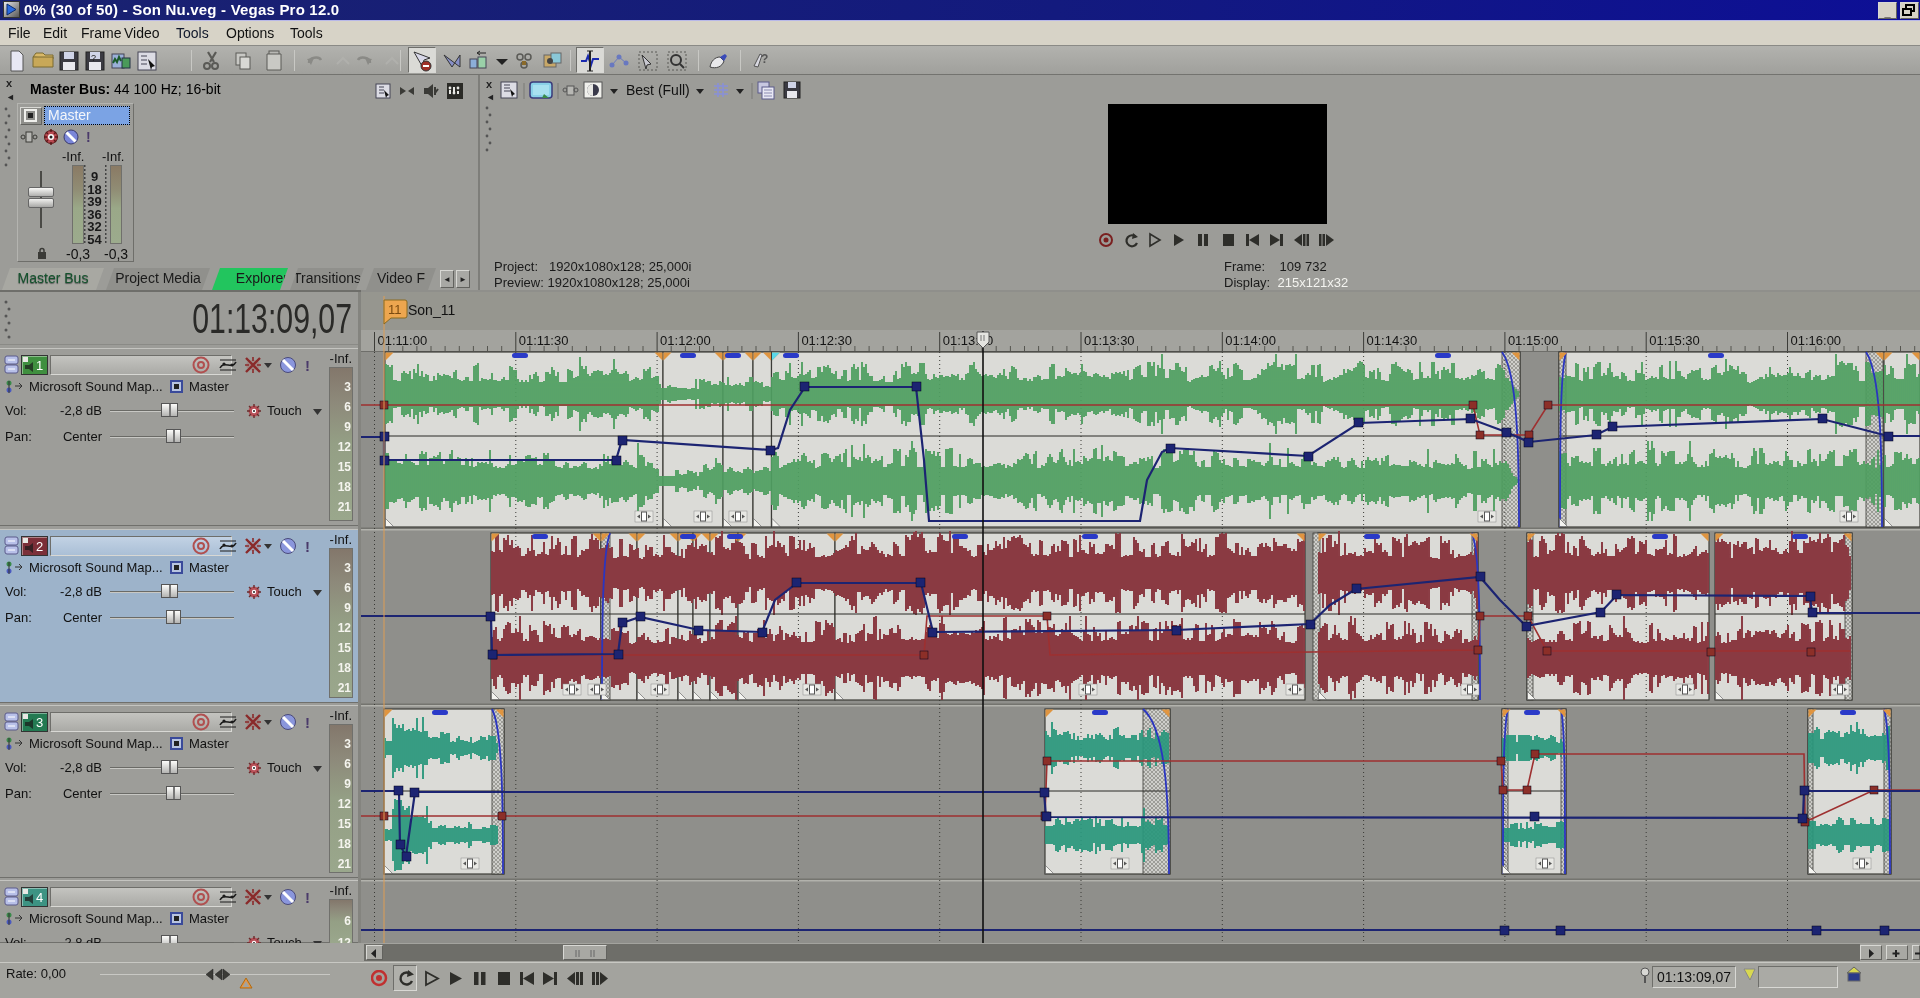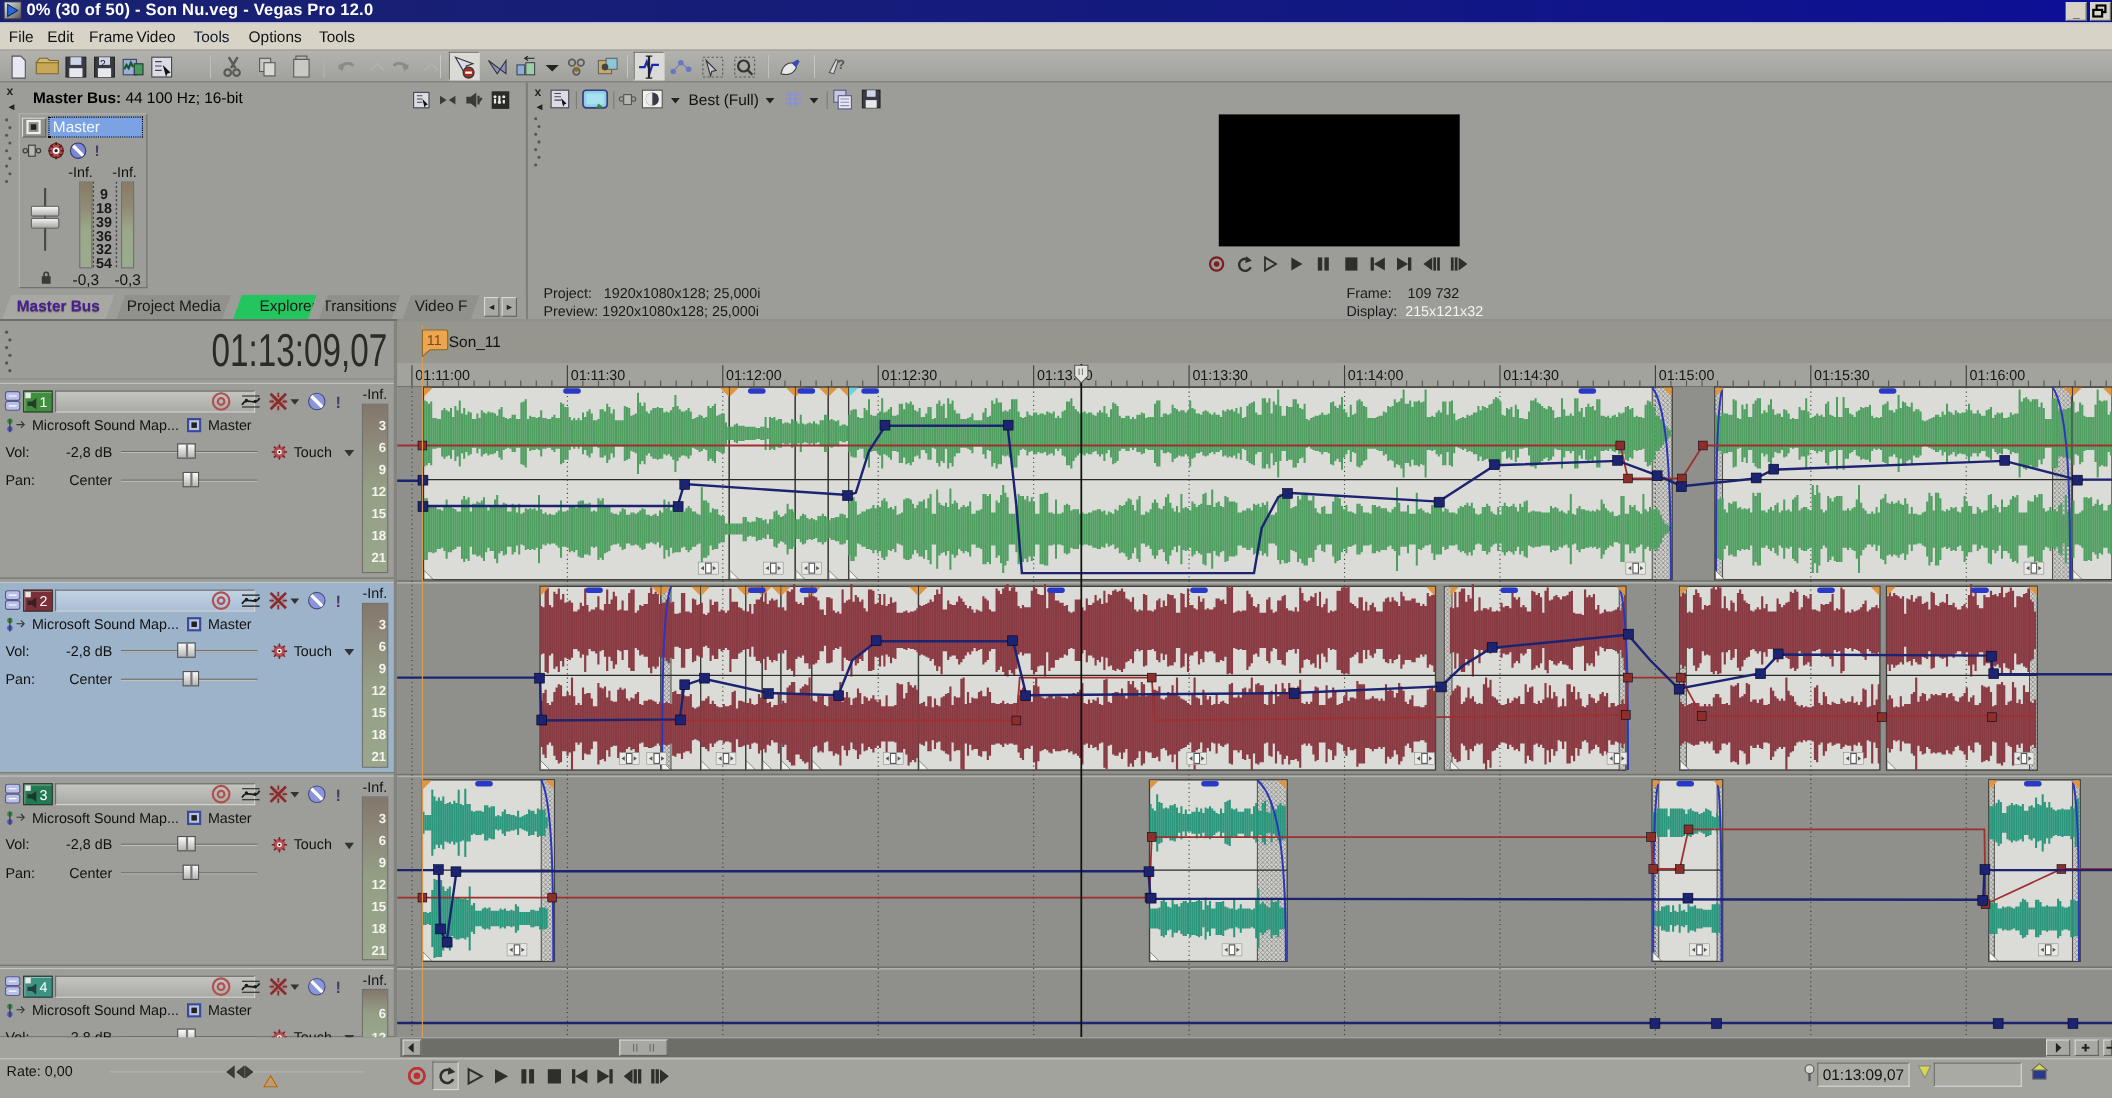--- a/index.html
+++ b/index.html
@@ -270,21 +270,21 @@
 <div class="abs" style="left:66px;top:246px;font-size:14px;color:#111">-0,3</div>
 <div class="abs" style="left:104px;top:246px;font-size:14px;color:#111">-0,3</div>
 <div class="abs" style="left:40px;top:171px;width:2px;height:57px;background:#4a4a46"></div>
 <div class="abs" style="left:28px;top:187px;width:26px;height:10px;background:linear-gradient(#f8f8f6,#b0b0ae);border:1px solid #666;border-radius:2px"></div>
 <div class="abs" style="left:28px;top:198px;width:26px;height:10px;background:linear-gradient(#f0f0ee,#a8a8a6);border:1px solid #666;border-radius:2px"></div>
 <div class="abs" style="left:36px;top:246px"><svg width="12" height="13">
       <rect x="2" y="5" width="8" height="7" fill="#3a3a36"></rect>
       <path d="M4 5V3.5a2 2 0 014 0V5" fill="none" stroke="#3a3a36" stroke-width="1.5"></path>
     </svg></div>
 <div class="abs" style="left:0;top:267px;width:478px;height:23px;background:#9c9c98"></div>
-<div class="abs" style="left:2px;top:268px;width:102px;height:22px;background:#a8a8a2;clip-path:polygon(8px 0,100% 0,calc(100% - 8px) 100%,0 100%);color:#4c1d95;font-size:14px;font-weight:bold;text-align:center;line-height:21px;text-shadow:0 1px 1px #555">Master Bus</div>
+<div class="abs" style="left:2px;top:268px;width:102px;height:22px;background:#a8a8a2;clip-path:polygon(8px 0,100% 0,calc(100% - 8px) 100%,0 100%);color:#14532d;font-size:14px;font-weight:normal;text-align:center;line-height:21px;text-shadow:0 1px 1px #555">Master Bus</div>
 <div class="abs" style="left:106px;top:268px;width:104px;height:22px;background:#90908c;clip-path:polygon(8px 0,100% 0,calc(100% - 8px) 100%,0 100%);color:#1a1a1a;font-size:14px;font-weight:normal;text-align:center;line-height:21px;text-shadow:none">Project Media</div>
 <div class="abs" style="left:212px;top:268px;width:76px;height:22px;background:#22c55e;clip-path:polygon(8px 0,100% 0,calc(100% - 8px) 100%,0 100%);color:#1a1a1a;font-size:14px;font-weight:normal;text-align:right;line-height:21px;text-shadow:none">Explorer</div>
 <div class="abs" style="left:290px;top:268px;width:74px;height:22px;background:#90908c;clip-path:polygon(8px 0,100% 0,calc(100% - 8px) 100%,0 100%);color:#1a1a1a;font-size:14px;font-weight:normal;text-align:center;line-height:21px;text-shadow:none">Transitions</div>
 <div class="abs" style="left:366px;top:268px;width:70px;height:22px;background:#90908c;clip-path:polygon(8px 0,100% 0,calc(100% - 8px) 100%,0 100%);color:#1a1a1a;font-size:14px;font-weight:normal;text-align:center;line-height:21px;text-shadow:none">Video F</div>
 <div class="abs rais" style="left:440px;top:270px;width:14px;height:18px;background:#a8a8a4;font-size:8px;text-align:center;line-height:18px;color:#222">◄</div>
 <div class="abs rais" style="left:456px;top:270px;width:14px;height:18px;background:#a8a8a4;font-size:8px;text-align:center;line-height:18px;color:#222">►</div>
 <div class="abs" style="left:486px;top:78px;width:10px;height:10px;color:#222;font-size:11px;font-weight:bold">x</div>
 <div class="abs" style="left:486px;top:92px;color:#222;font-size:9px">◄</div>
 <svg class="abs" style="left:484px;top:104px" width="8" height="60">
     <circle cx="3" cy="4" r="1.4" fill="#555"></circle>

